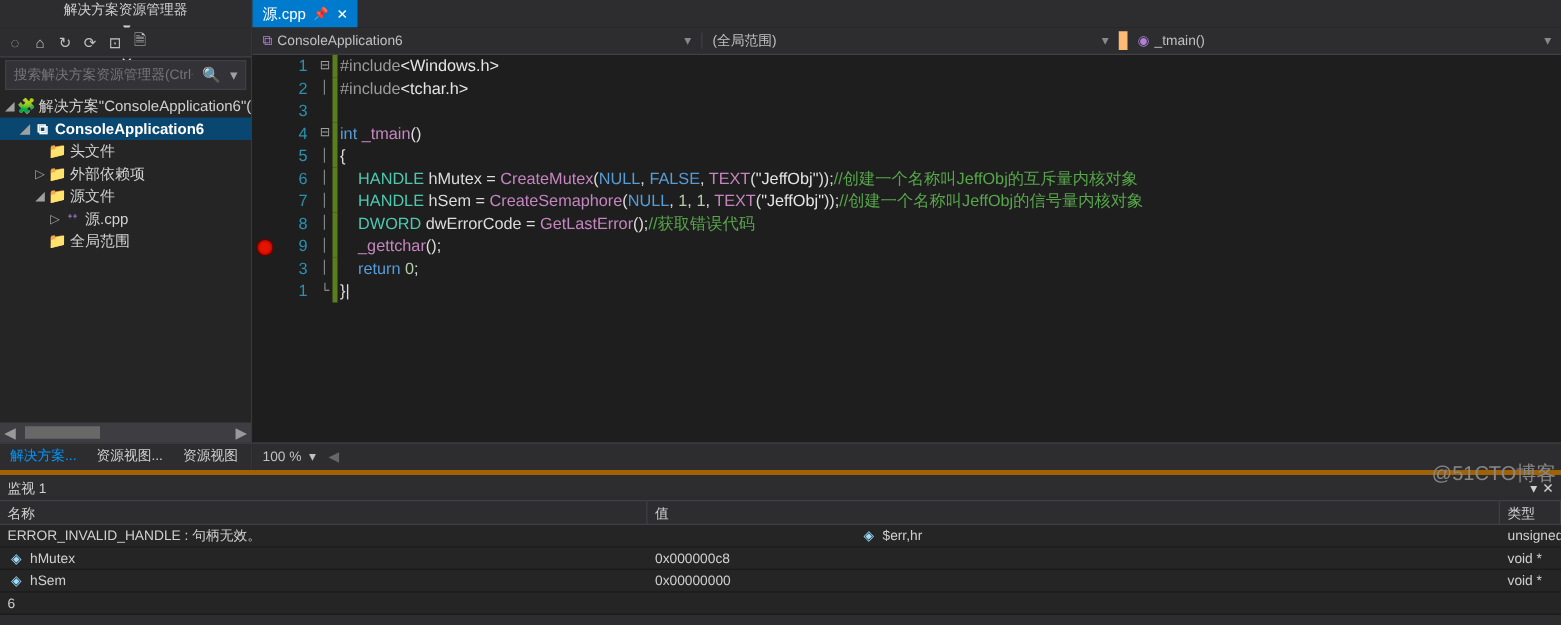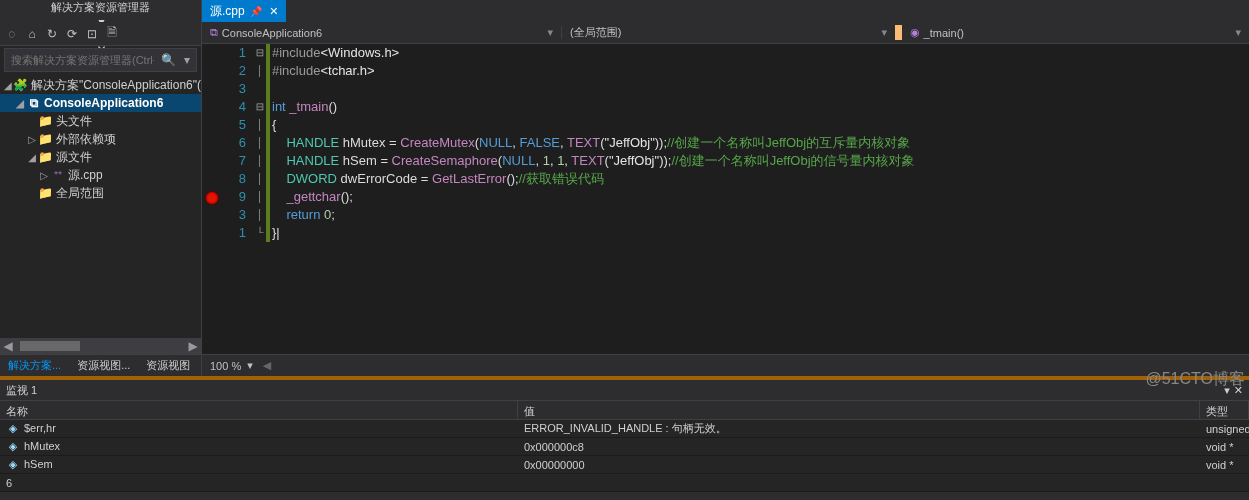--- a/index.html
+++ b/index.html
@@ -239,22 +239,22 @@
       <span>✕</span>
     </span>
   </div>
   <div class="watch-head">
     <div class="col col-name">名称</div>
     <div class="col col-value">值</div>
     <div class="col col-type">类型</div>
   </div>
   <div class="watch-rows" id="watch-rows">
       <div class="watch-row">
+     <div class="cell col-value">ERROR_INVALID_HANDLE : 句柄无效。</div>
      <div class="cell col-name"><span class="tag-icon">◈</span>$err,hr</div>
-     <div class="cell col-value">ERROR_INVALID_HANDLE : 句柄无效。</div>
      <div class="cell col-type">unsigned</div>
     </div>
       <div class="watch-row">
      <div class="cell col-name"><span class="tag-icon">◈</span>hMutex</div>
      <div class="cell col-value">0x000000c8</div>
      <div class="cell col-type">void *</div>
     </div>
       <div class="watch-row">
      <div class="cell col-name"><span class="tag-icon">◈</span>hSem</div>
      <div class="cell col-value">0x00000000</div>

